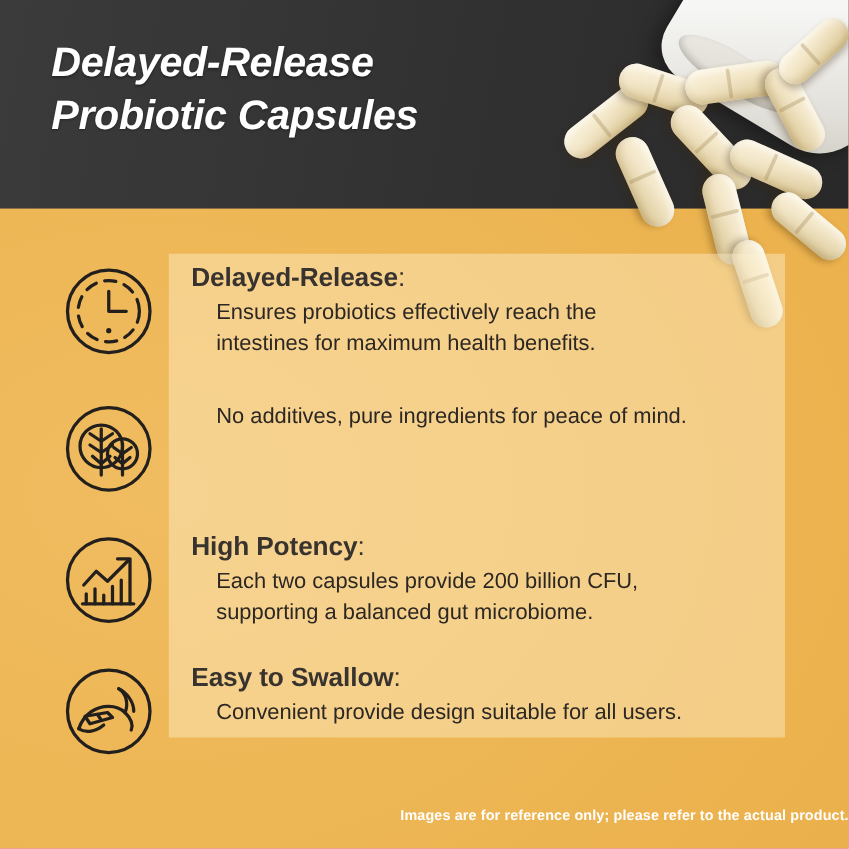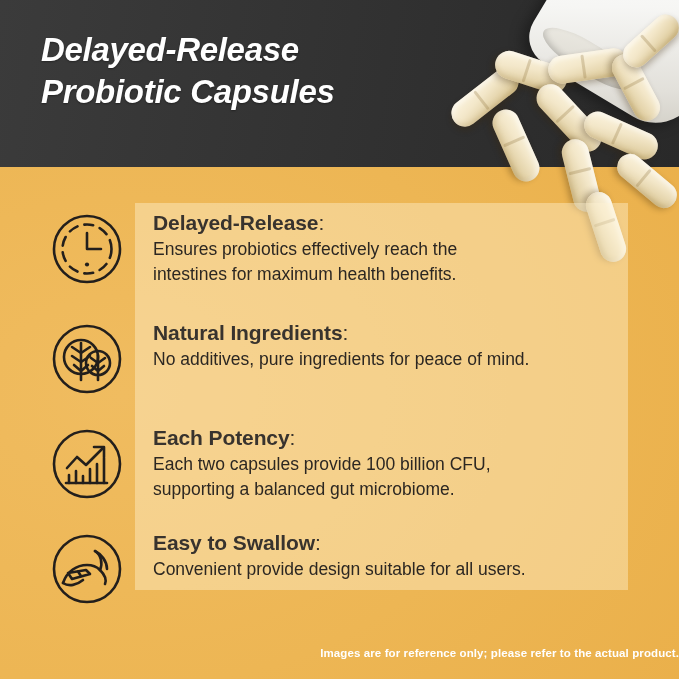--- a/index.html
+++ b/index.html
@@ -156,20 +156,21 @@
   }
   .feature-title .colon {
     font-weight: normal;
   }
   .feature-desc {
     font-size: 17.5px;
     color: #2c2722;
     line-height: 25px;
     white-space: pre-line;
     margin-top: 1px;
+    margin-left: 20px;
   }
 
   
   .footer-note {
     position: absolute;
     left: 0;
     top: 647px;
     width: 679px;
     text-align: right;
     color: #ffffff;
@@ -234,38 +235,37 @@
           <circle cx="42" cy="42" r="33"></circle>
           <circle cx="36" cy="40" r="17"></circle>
           <circle cx="53" cy="46" r="12"></circle>
           <path d="M36 26 V63"></path>
           <path d="M36 36 L27 30 M36 36 L45 30 M36 45 L27 39 M36 45 L45 39 M36 54 L29 48 M36 54 L43 48"></path>
           <path d="M53 38 V63"></path>
           <path d="M53 46 L46 41 M53 46 L60 41 M53 54 L47 49 M53 54 L59 49"></path>
         </svg>
       </div>
       <div class="feature-text">
-        <div class="feature-title"><span>Natural Ingredients</span><span class="colon">:</span></div>
         <div class="feature-desc">No additives, pure ingredients for peace of mind.</div>
       </div>
     </div>
 
     <div class="feature" style="top:422px;">
       <div class="feature-icon">
         <svg viewBox="0 0 84 84" fill="none" stroke="#231f1c" stroke-width="2.6" stroke-linecap="round" stroke-linejoin="round">
           <circle cx="42" cy="42" r="33"></circle>
           <path d="M22 46 L32 35 L41 43 L58 26"></path>
           <path d="M49 25 H59 V35"></path>
           <path d="M24 61 V53 M31 61 V49 M38 61 V54 M45 61 V47 M52 61 V42 M59 61 V36"></path>
           <path d="M21 61 H62"></path>
         </svg>
       </div>
       <div class="feature-text">
-        <div class="feature-title"><span>Each Potency</span><span class="colon">:</span></div>
-        <div class="feature-desc">Each two capsules provide 100 billion CFU,
+        <div class="feature-title"><span>High Potency</span><span class="colon">:</span></div>
+        <div class="feature-desc">Each two capsules provide 200 billion CFU,
 supporting a balanced gut microbiome.</div>
       </div>
     </div>
 
     <div class="feature" style="top:527px;">
       <div class="feature-icon">
         <svg viewBox="0 0 84 84" fill="none" stroke="#231f1c" stroke-width="2.6" stroke-linecap="round" stroke-linejoin="round">
           <circle cx="42" cy="42" r="33"></circle>
           <path d="M18 56 C22 44 32 38 42 38 C48 38 52 40 55 43"></path>
           <path d="M18 56 C24 60 32 58 38 53"></path>

